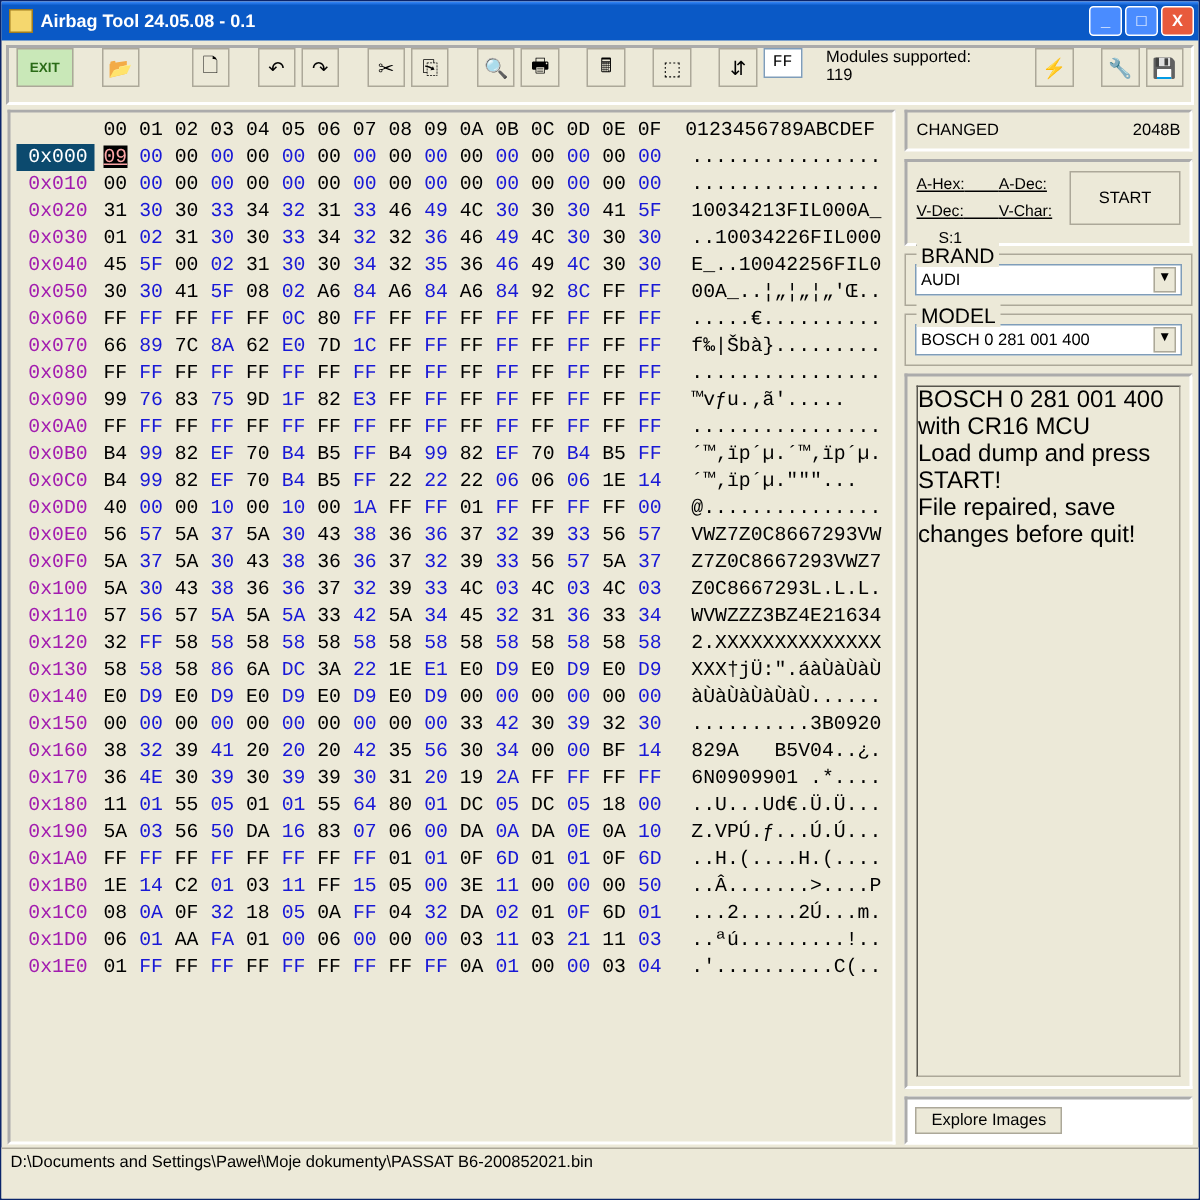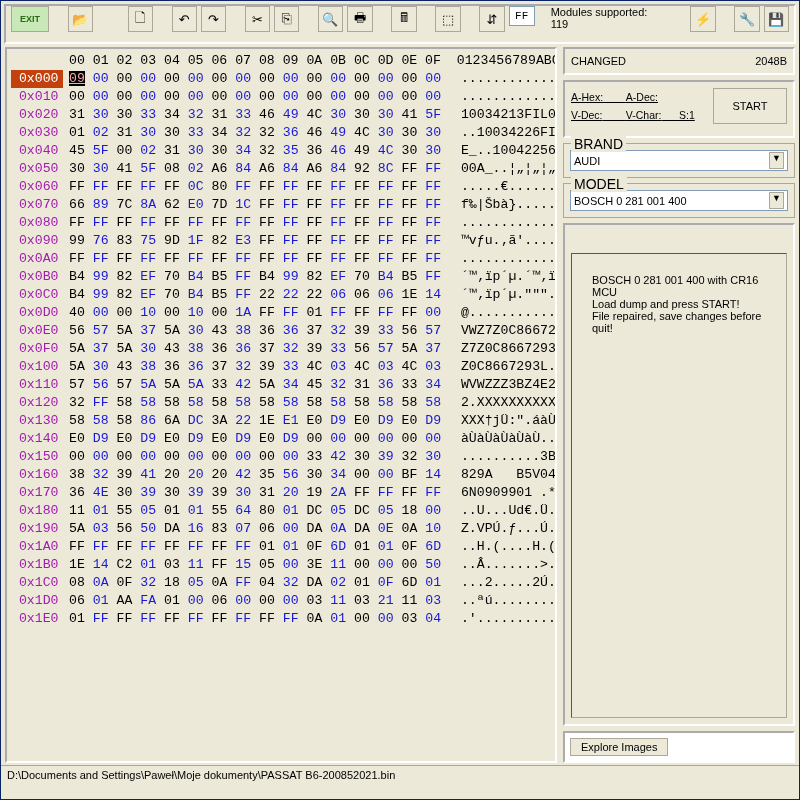--- a/index.html
+++ b/index.html
@@ -101,30 +101,30 @@
     line-height: 18px;
     padding: 0 4px 4px 4px;
   }
   .hexrow { display: flex; white-space: pre; }
   .addr {
     width: 52px;
     background: #ece9d8;
     color: #a21caf;
   }
   .addr.sel {
-    background: #c2410c;
+    background: #0c4a6e;
     color: #fff;
   }
   .bytes { margin-left: 6px; }
   .bytes span.b0 { color: #000; }
   .bytes span.b1 { color: #1818d6; }
   .bytes .first { background: #000; color: #fca5a5; text-decoration: underline; }
   .asc { margin-left: 4px; }
   .right {
-    width: 232px;
+    width: 192px;
     display: flex;
     flex-direction: column;
     gap: 5px;
   }
   .panel {
     border: 2px inset #fff;
     background: #ece9d8;
     padding: 6px;
   }
   .panel .row { display: flex; align-items: center; justify-content: space-between; }
@@ -172,25 +172,24 @@
     border: 2px inset #fff;
     background: #ece9d8;
     padding: 6px;
     display: flex;
     flex-direction: column;
   }
   .logtext {
     flex: 1;
     border: 1px inset #aca899;
     background: #ece9d8;
-    font-size: 11px;
-    padding: 20px;
+    font-size: 16px;
+    padding: 0;
     white-space: pre-wrap;
     overflow: hidden;
-    margin-top: 22px;
   }
   .explore {
     border: 2px inset #fff;
     padding: 5px;
     background: #ffffff;
   }
   .explore button {
     font-size: 11px;
     padding: 2px 10px;
     background: #ece9d8;
@@ -205,20 +204,29 @@
   }
   ::-webkit-scrollbar { width: 16px; background: #ece9d8; }
   ::-webkit-scrollbar-thumb { background: #cdc7b5; border: 1px solid #aca899; }
   ::-webkit-scrollbar-button { background: #ece9d8; border: 1px solid #aca899; height: 16px; }
 </style>
 </head>
 <body>
 
 <div class="window">
 
+  <div class="titlebar">
+    <div class="tb-icon"></div>
+    <div class="tb-title">Airbag Tool 24.05.08 - 0.1</div>
+    <div class="tb-btns">
+      <div class="tb-btn">_</div>
+      <div class="tb-btn">□</div>
+      <div class="tb-btn close">X</div>
+    </div>
+  </div>
 
   <div class="toolbar">
     <div class="tbtn exit">EXIT</div>
     <div class="tsep"></div>
     <div class="tbtn open">📂</div>
     <div class="tsep lg"></div>
     <div class="tbtn">🗋</div>
     <div class="tsep"></div>
     <div class="tbtn">↶</div>
     <div class="tbtn">↷</div>

